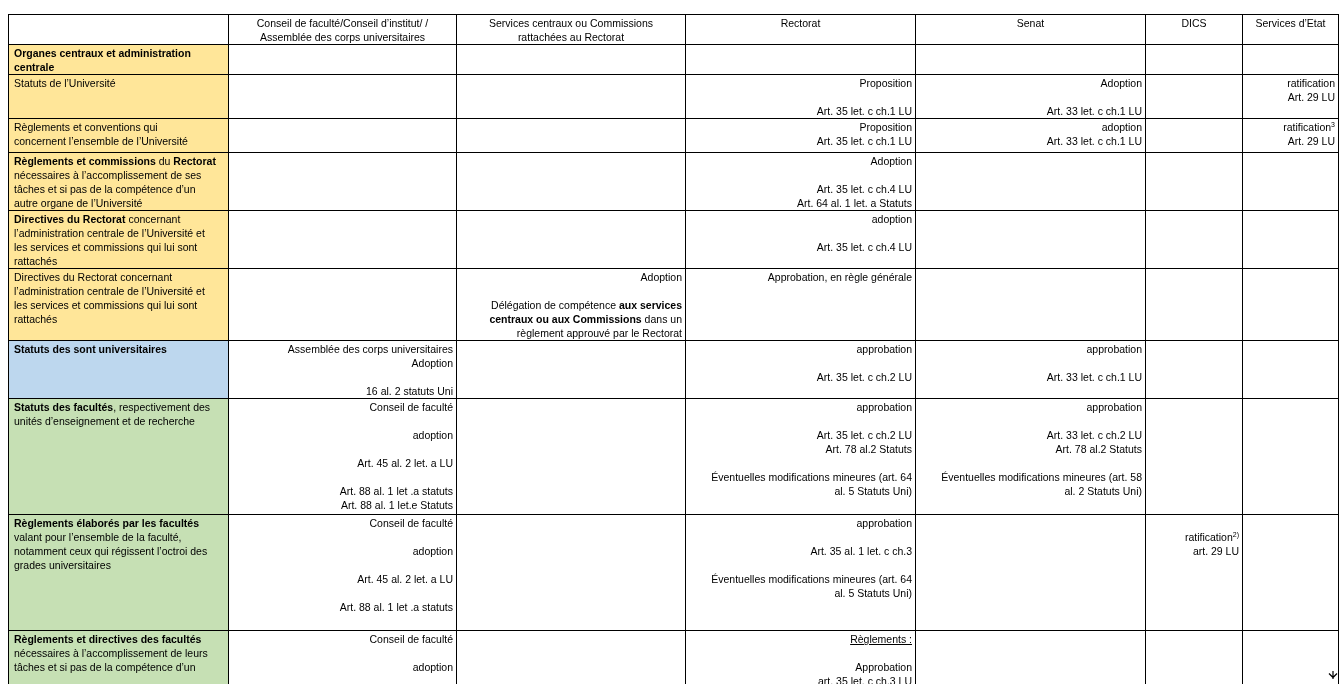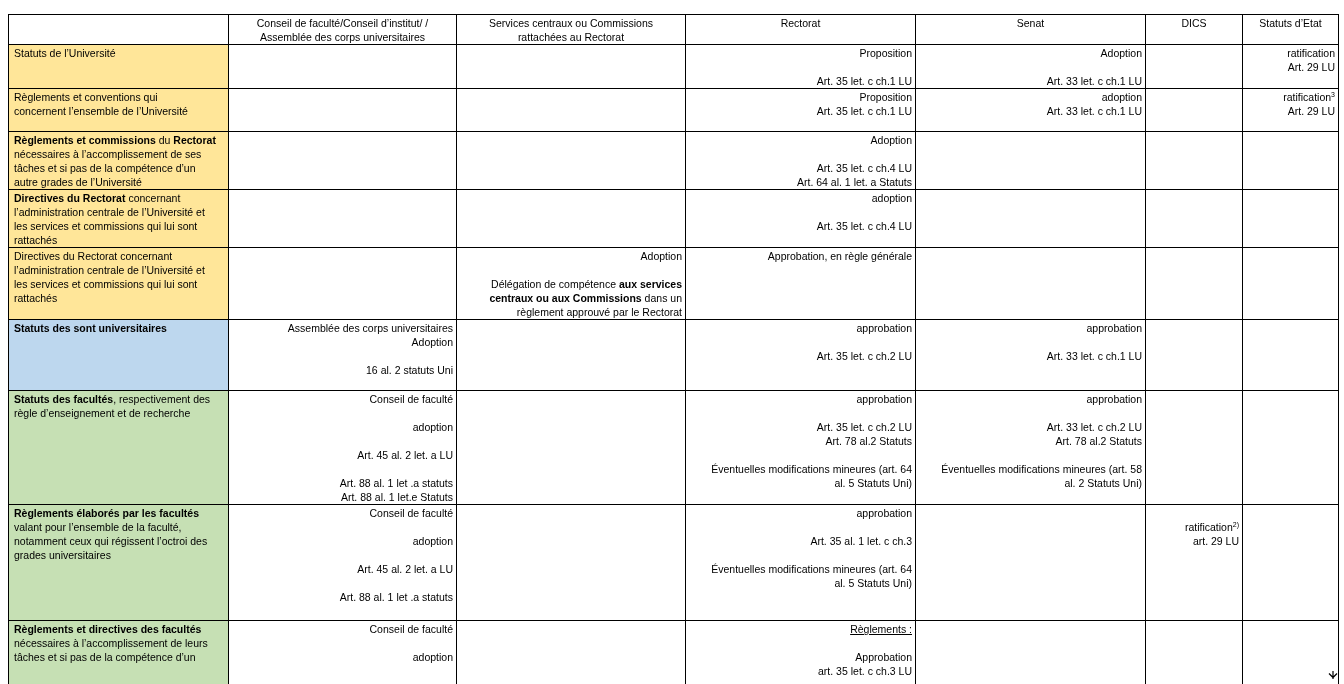--- a/index.html
+++ b/index.html
@@ -79,25 +79,37 @@
         <th>
           <div class="ln"><span>Rectorat</span></div>
         </th>
         <th>
           <div class="ln"><span>Senat</span></div>
         </th>
         <th>
           <div class="ln"><span>DICS</span></div>
         </th>
         <th>
-          <div class="ln"><span>Statuts d’Etat</span></div>
+          <div class="ln"><span>Services d’Etat</span></div>
         </th>
       </tr>
   </thead>
   <tbody id="tbl-body">
+      <tr>
+        <td class="lbl yellow">
+          <div class="ln"><span class="b">Organes centraux et administration</span></div>
+          <div class="ln"><span class="b">centrale</span></div>
+        </td>
+        <td class="cell"></td>
+        <td class="cell"></td>
+        <td class="cell"></td>
+        <td class="cell"></td>
+        <td class="cell"></td>
+        <td class="cell"></td>
+      </tr>
       <tr>
         <td class="lbl yellow">
           <div class="ln"><span>Statuts de l’Université</span></div>
         </td>
         <td class="cell"></td>
         <td class="cell"></td>
         <td class="cell">
           <div class="ln"><span>Proposition</span></div>
           <div class="ln">&nbsp;</div>
           <div class="ln"><span>Art. 35 let. c ch.1 LU</span></div>
@@ -132,21 +144,21 @@
         <td class="cell">
           <div class="ln"><span>ratification</span><sup class="sp">3</sup></div>
           <div class="ln"><span>Art. 29 LU</span></div>
         </td>
       </tr>
       <tr>
         <td class="lbl yellow">
           <div class="ln"><span class="b">Règlements et commissions</span><span> du </span><span class="b">Rectorat</span></div>
           <div class="ln"><span>nécessaires à l’accomplissement de ses</span></div>
           <div class="ln"><span>tâches et si pas de la compétence d’un</span></div>
-          <div class="ln"><span>autre grades de l’Université</span></div>
+          <div class="ln"><span>autre organe de l’Université</span></div>
         </td>
         <td class="cell"></td>
         <td class="cell"></td>
         <td class="cell">
           <div class="ln"><span>Adoption</span></div>
           <div class="ln">&nbsp;</div>
           <div class="ln"><span>Art. 35 let. c ch.4 LU</span></div>
           <div class="ln"><span>Art. 64 al. 1 let. a Statuts</span></div>
         </td>
         <td class="cell"></td>
@@ -213,21 +225,21 @@
           <div class="ln"><span>approbation</span></div>
           <div class="ln">&nbsp;</div>
           <div class="ln"><span>Art. 33 let. c ch.1 LU</span></div>
         </td>
         <td class="cell"></td>
         <td class="cell"></td>
       </tr>
       <tr>
         <td class="lbl green">
           <div class="ln"><span class="b">Statuts des facultés</span><span>, respectivement des</span></div>
-          <div class="ln"><span>règle d’enseignement et de recherche</span></div>
+          <div class="ln"><span>unités d’enseignement et de recherche</span></div>
         </td>
         <td class="cell">
           <div class="ln"><span>Conseil de faculté</span></div>
           <div class="ln">&nbsp;</div>
           <div class="ln"><span>adoption</span></div>
           <div class="ln">&nbsp;</div>
           <div class="ln"><span>Art. 45 al. 2 let. a LU</span></div>
           <div class="ln">&nbsp;</div>
           <div class="ln"><span>Art. 88 al. 1 let .a statuts</span></div>
           <div class="ln"><span>Art. 88 al. 1 let.e Statuts</span></div>

